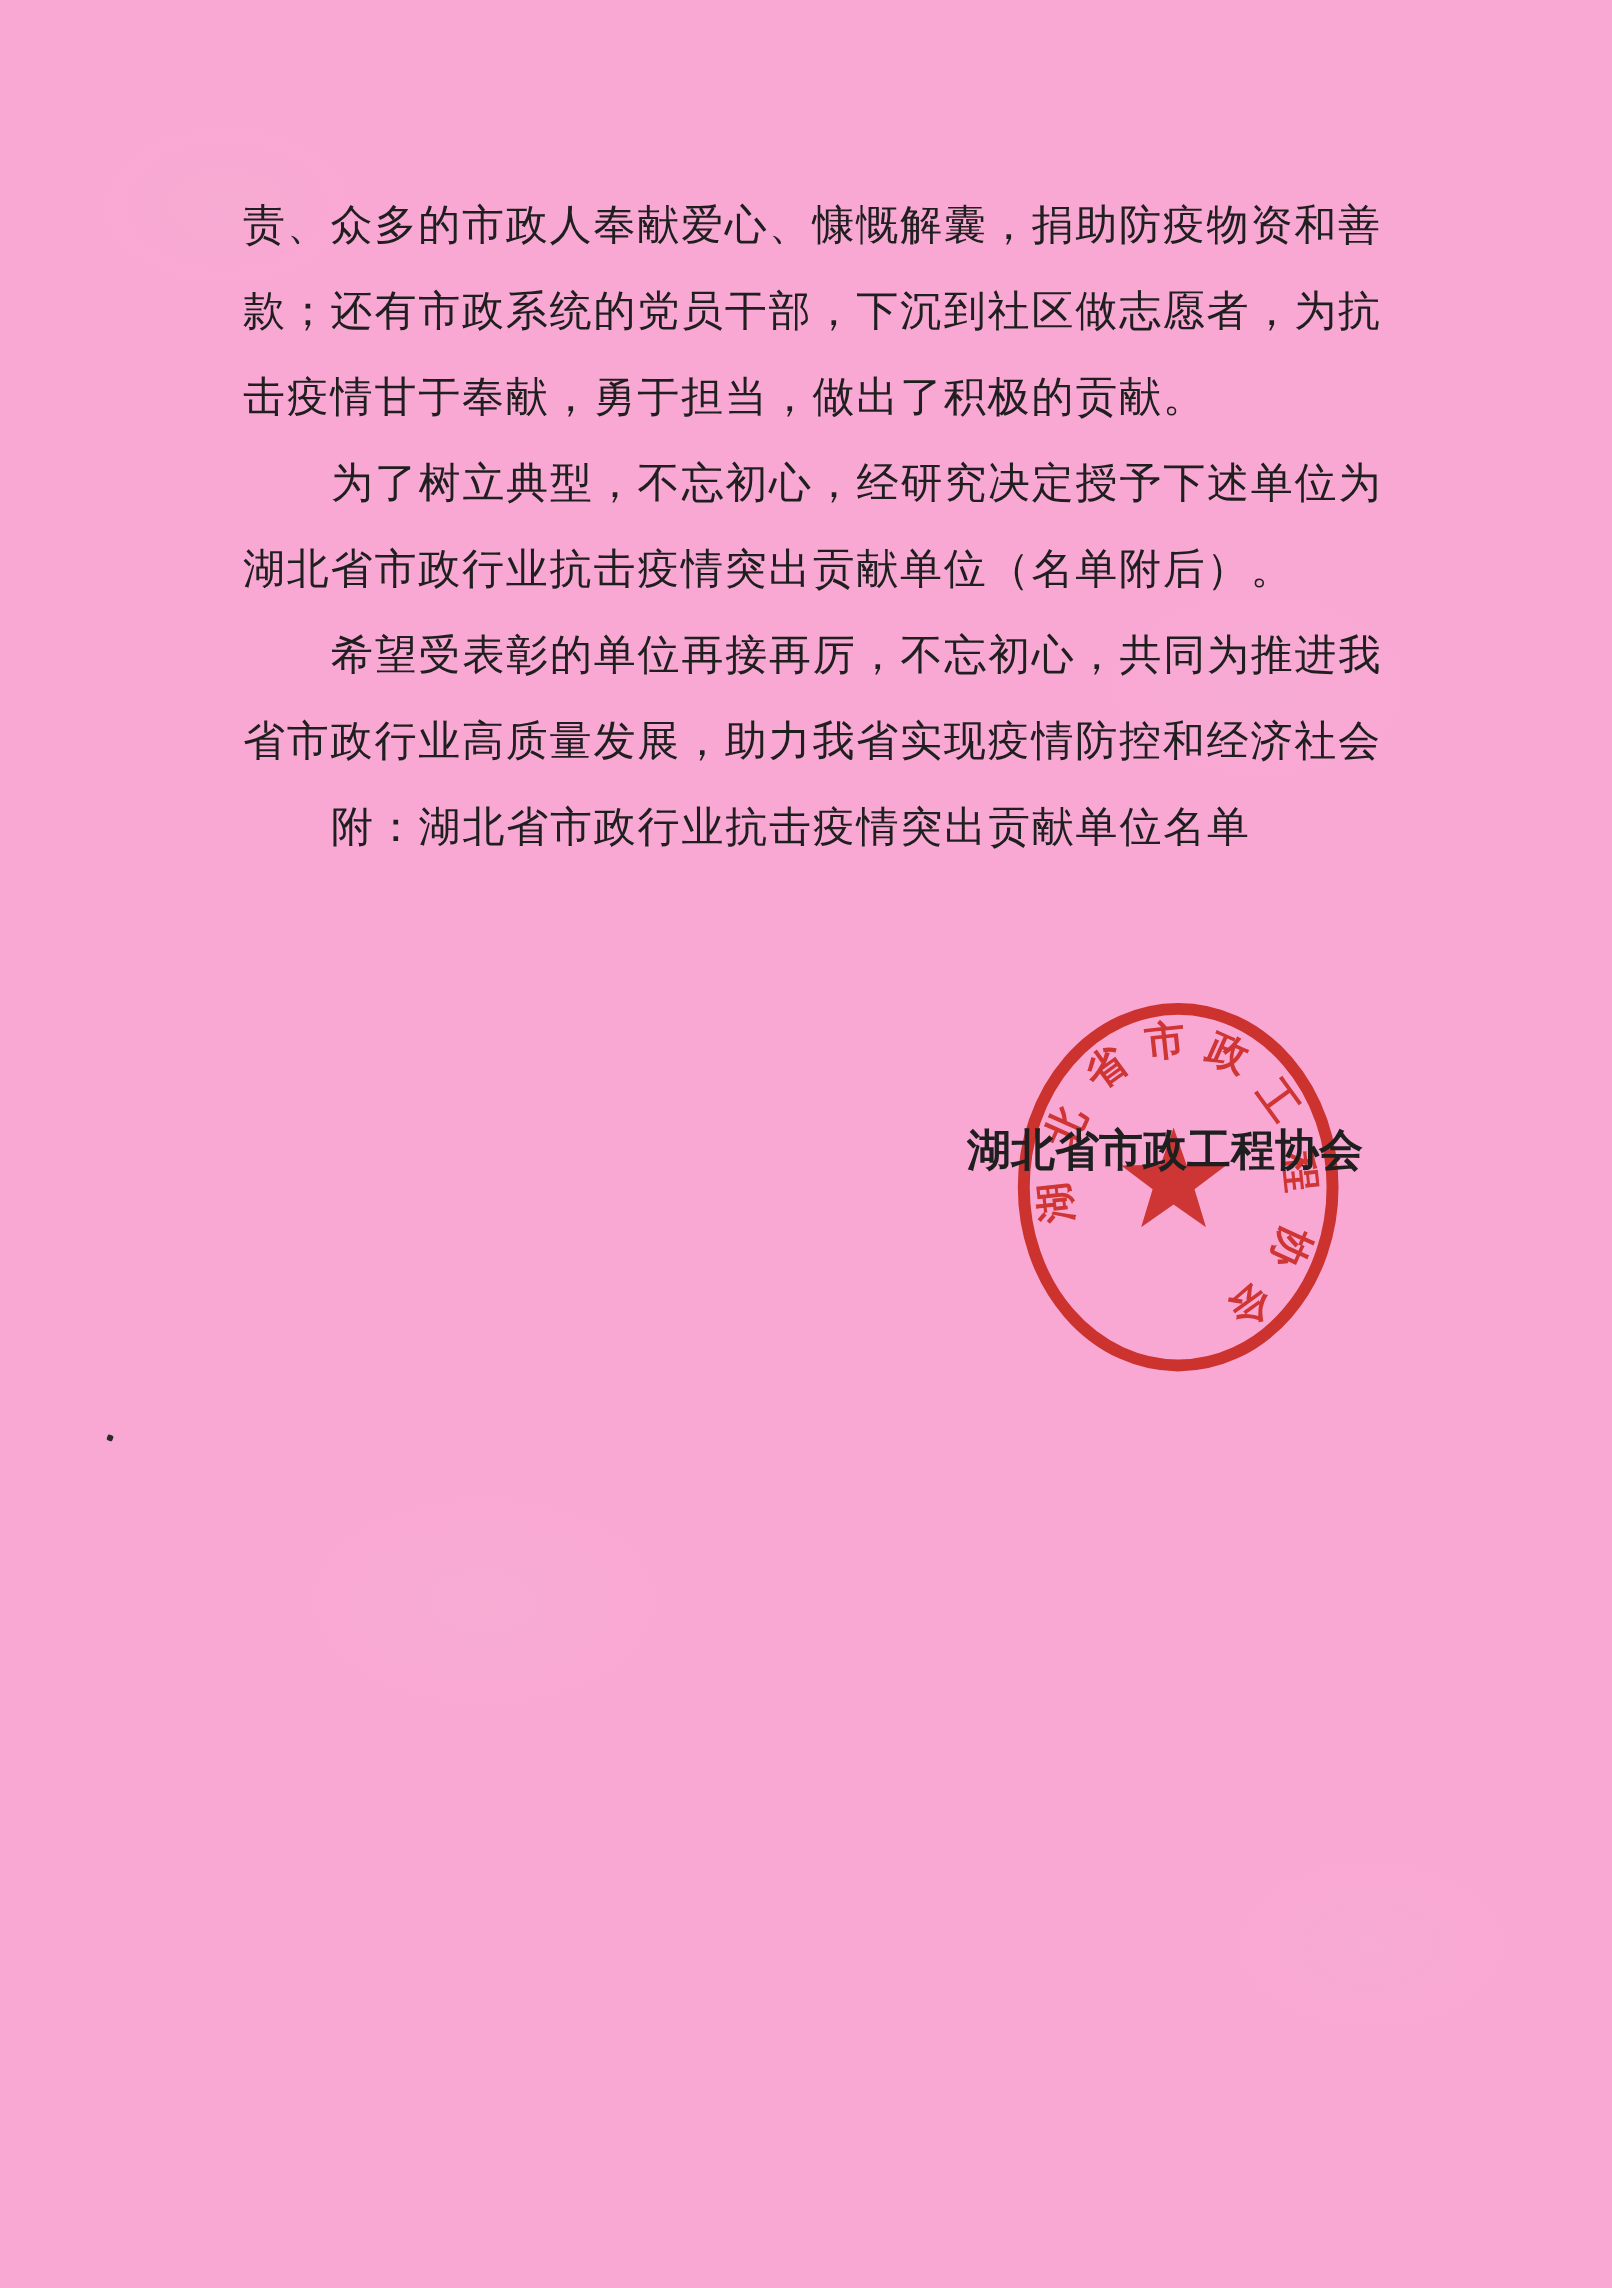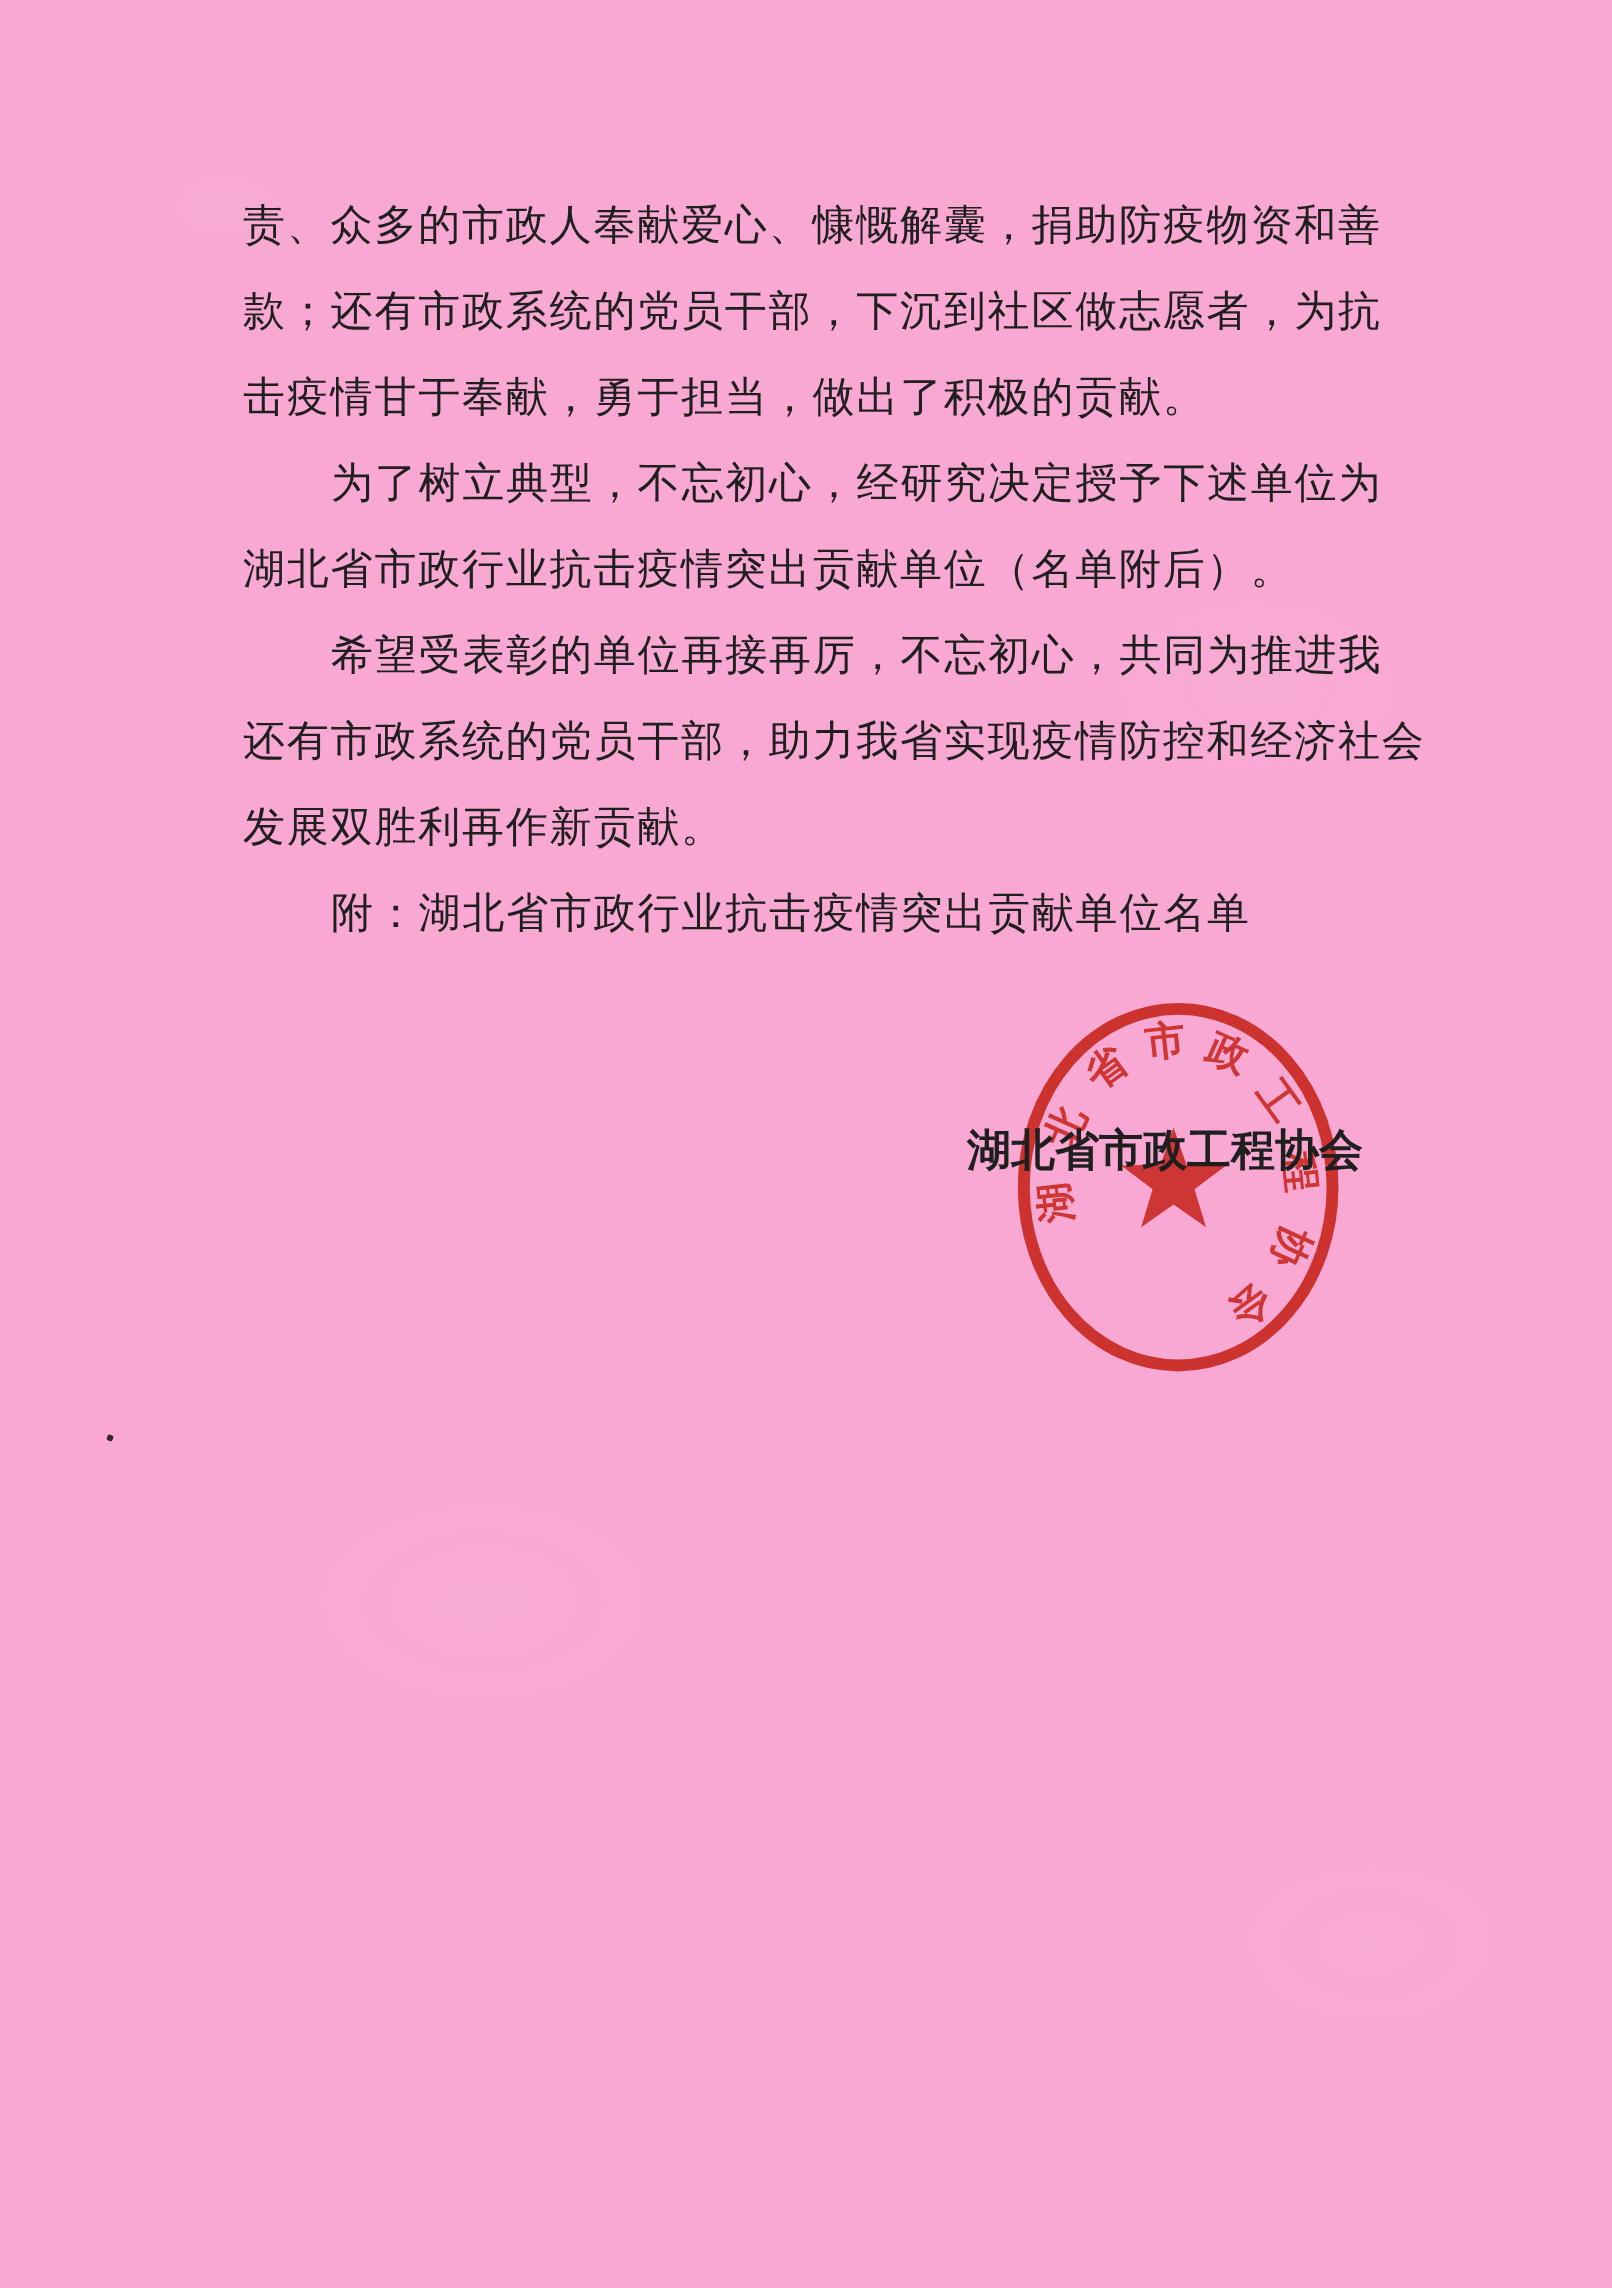--- a/index.html
+++ b/index.html
@@ -87,22 +87,21 @@
 
 <div class="page">
 
   <div class="body-text">
     <div class="line">责、众多的市政人奉献爱心、慷慨解囊，捐助防疫物资和善</div>
     <div class="line">款；还有市政系统的党员干部，下沉到社区做志愿者，为抗</div>
     <div class="line">击疫情甘于奉献，勇于担当，做出了积极的贡献。</div>
     <div class="line indent">为了树立典型，不忘初心，经研究决定授予下述单位为</div>
     <div class="line">湖北省市政行业抗击疫情突出贡献单位（名单附后）。</div>
     <div class="line indent">希望受表彰的单位再接再厉，不忘初心，共同为推进我</div>
-    <div class="line">还有市政系统的党员干部，助力我省实现疫情防控和经济社会</div>
-    <div class="line">发展双胜利再作新贡献。</div>
+    <div class="line">省市政行业高质量发展，助力我省实现疫情防控和经济社会</div>
     <div class="line indent">附：湖北省市政行业抗击疫情突出贡献单位名单</div>
   </div>
 
   <svg class="stamp" width="340" height="386" viewBox="0 0 370 420">
     <ellipse cx="183" cy="208" rx="168" ry="194" fill="none" stroke-width="13" opacity="0.96" stroke="#c7251c"></ellipse>
     <polygon points="178,143 192.1,183.6 235.1,184.5 200.8,210.4 213.3,251.5 178,227 142.7,251.5 155.2,210.4 120.9,184.5 163.9,183.6" opacity="0.92" fill="#c7251c"></polygon>
     <g id="stamp-arc">
         <text x="49.7" y="224.7" transform="rotate(-96 49.7 224.7)" class="stamp-char" fill="#c7251c" opacity="0.93">湖</text>
         <text x="60.6" y="142.9" transform="rotate(-66 60.6 142.9)" class="stamp-char" fill="#c7251c" opacity="0.93">北</text>
         <text x="104.2" y="78.6" transform="rotate(-36 104.2 78.6)" class="stamp-char" fill="#c7251c" opacity="0.93">省</text>

